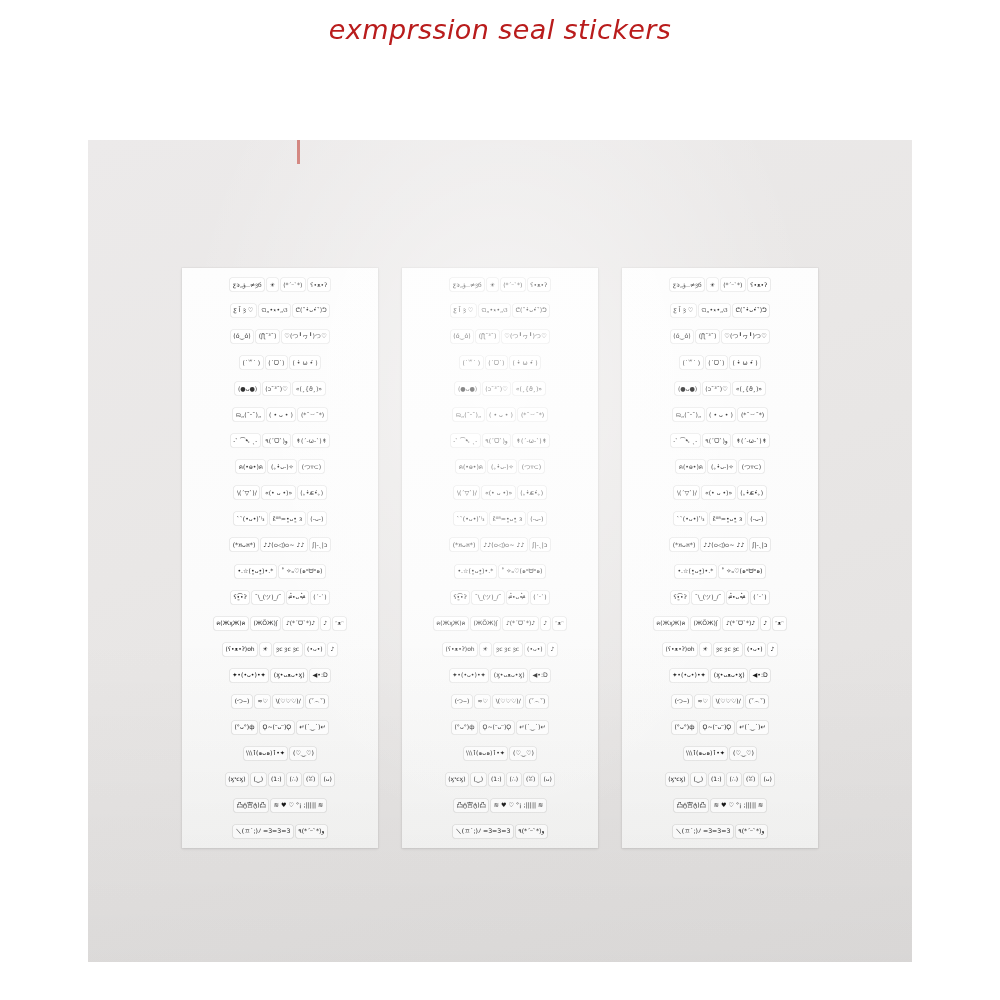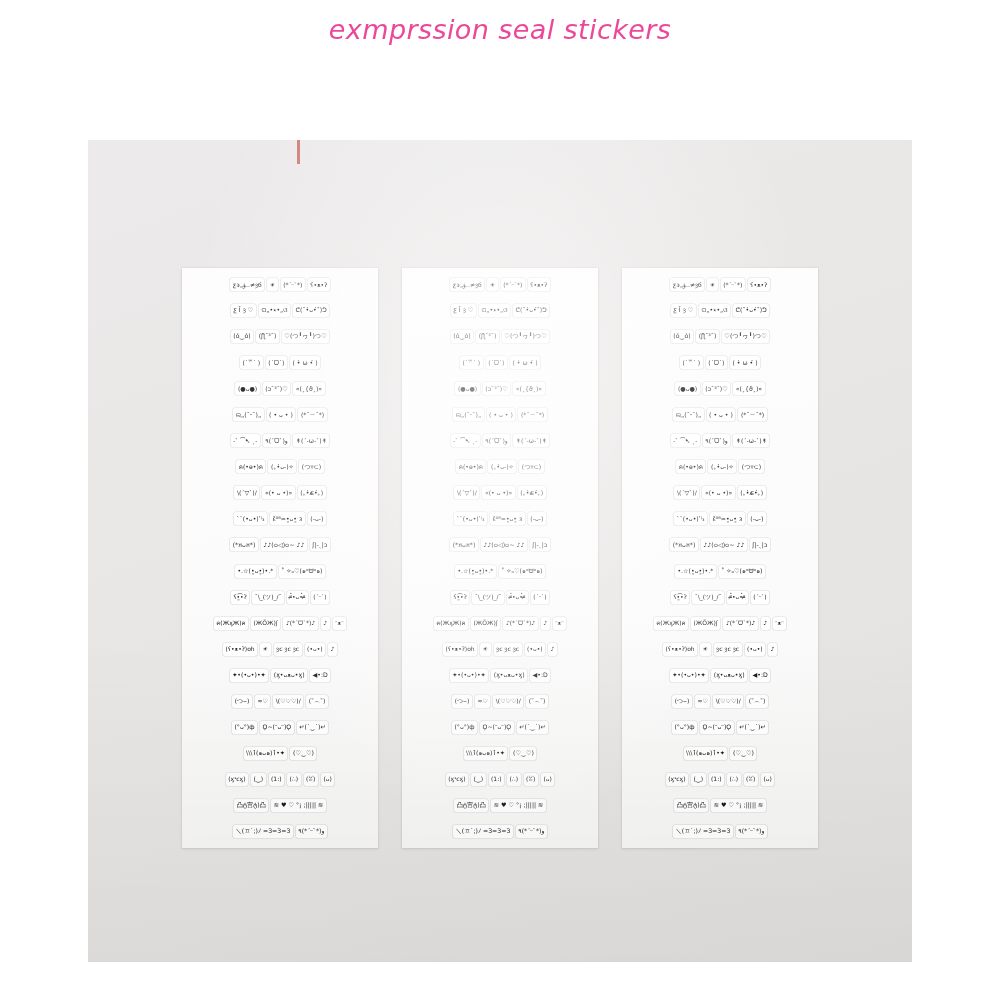--- a/index.html
+++ b/index.html
@@ -23,21 +23,21 @@
     position: absolute;
     top: 14px;
     left: 0;
     width: 1000px;
     text-align: center;
     font-family: "DejaVu Sans", sans-serif;
     font-style: italic;
     font-size: 27px;
     font-weight: 500;
     letter-spacing: 0.4px;
-    color: #ec4899;
+    color: #b91c1c;
   }
   .photo {
     position: absolute;
     left: 88px;
     top: 140px;
     width: 824px;
     height: 822px;
     background: linear-gradient(160deg, #eceaea 0%, #e9e7e6 40%, #e6e4e3 70%, #e2e0df 100%);
   }
   .photo-shade {

